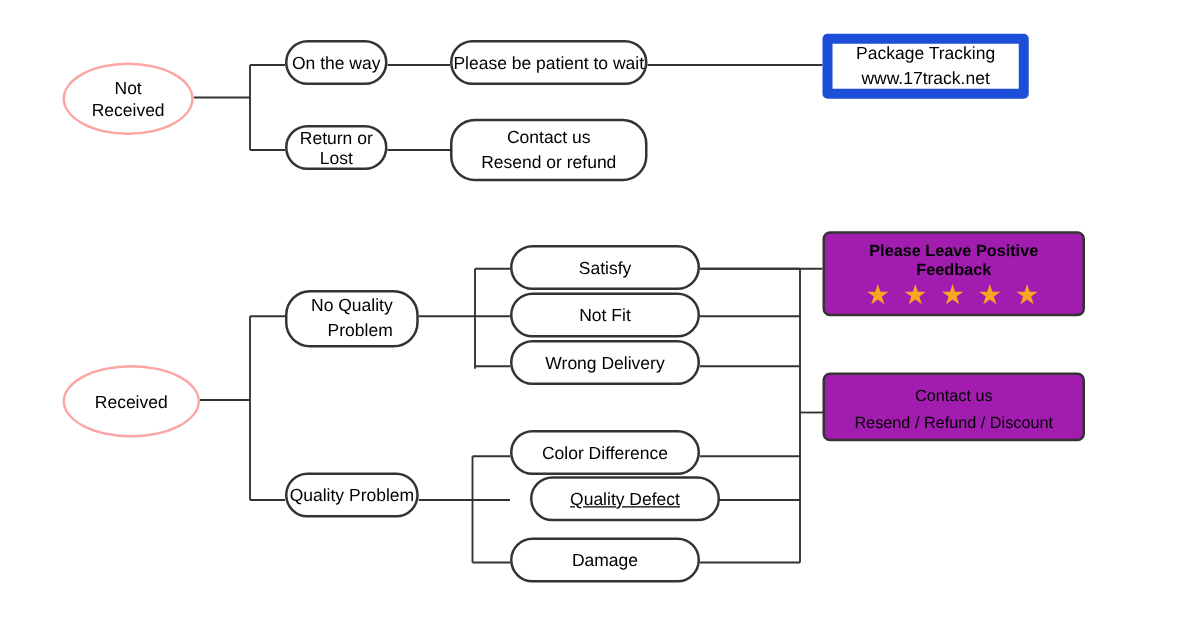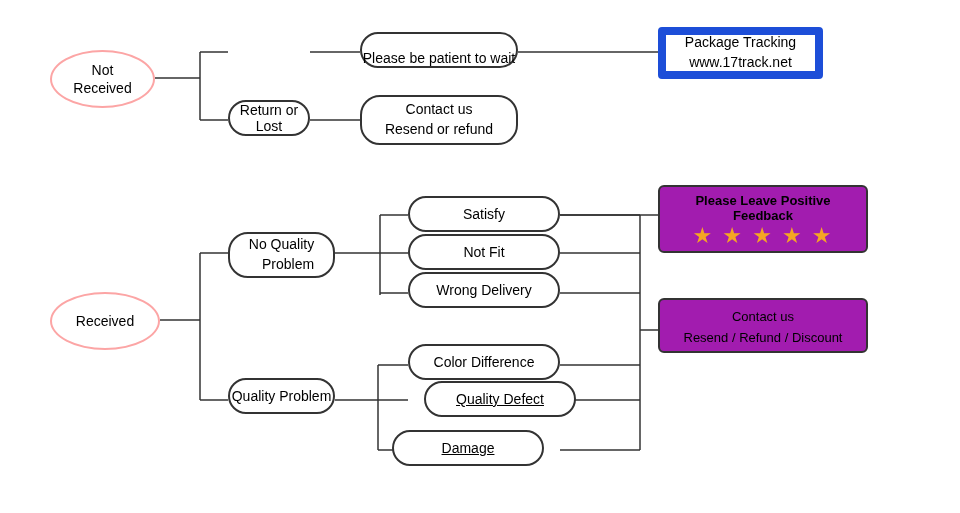--- a/index.html
+++ b/index.html
@@ -119,22 +119,25 @@
     <line x1="640" y1="330" x2="660" y2="330"></line>
 
     <line x1="560" y1="215" x2="658" y2="215"></line>
   </svg>
 
   <div class="node oval" style="left:50px; top:50px; width:105px; height:58px; line-height:1.3;">
     <span style="white-space:pre-line;">Not
 Received</span>
   </div>
 
-
-  <div class="node rect" style="left:360px; top:32px; width:158px; height:36px;align-items:flex-end;">
+  <div class="node rect" style="left:228px; top:32px; width:82px; height:36px;">
+    <span>On the way</span>
+  </div>
+
+  <div class="node rect" style="left:360px; top:32px; width:158px; height:36px;">
     <span>Please be patient to wait</span>
   </div>
 
   <div class="node rect-sharp" style="left:658px; top:27px; width:165px; height:52px; line-height:1.4;">
     <span style="white-space:pre-line;">Package Tracking
 www.17track.net</span>
   </div>
 
   <div class="node rect" style="left:228px; top:100px; width:82px; height:36px;">
     <span>Return or Lost</span>
@@ -171,21 +174,21 @@
   </div>
 
   <div class="node rect" style="left:408px; top:344px; width:152px; height:36px;">
     <span>Color Difference</span>
   </div>
 
   <div class="node rect" style="left:424px; top:381px; width:152px; height:36px;text-decoration:underline;">
     <span>Quality Defect</span>
   </div>
 
-  <div class="node rect" style="left:392px; top:430px; width:152px; height:36px;text-decoration:underline;">
+  <div class="node rect" style="left:408px; top:430px; width:152px; height:36px;">
     <span>Damage</span>
   </div>
 
   <div class="feedback-box" style="left:658px; top:185px; width:210px; height:68px;">
     <div class="feedback-title">Please Leave Positive Feedback</div>
     <div class="stars">★ ★ ★ ★ ★</div>
   </div>
 
   <div class="feedback-box" style="left:658px; top:298px; width:210px; height:55px; line-height:1.5;">
     <span style="white-space:pre-line; font-size:13px;">Contact us

